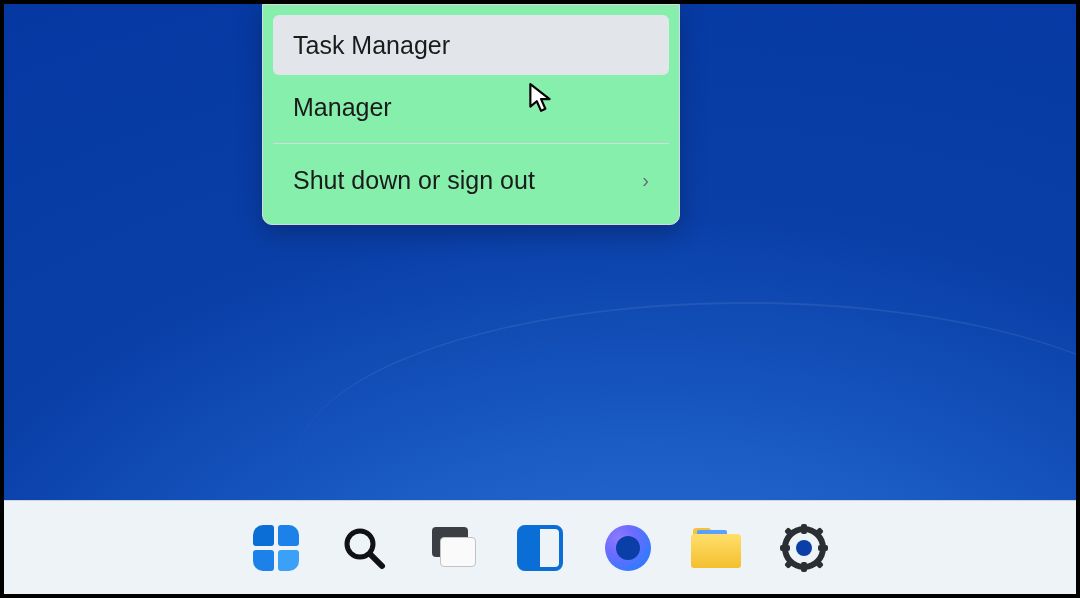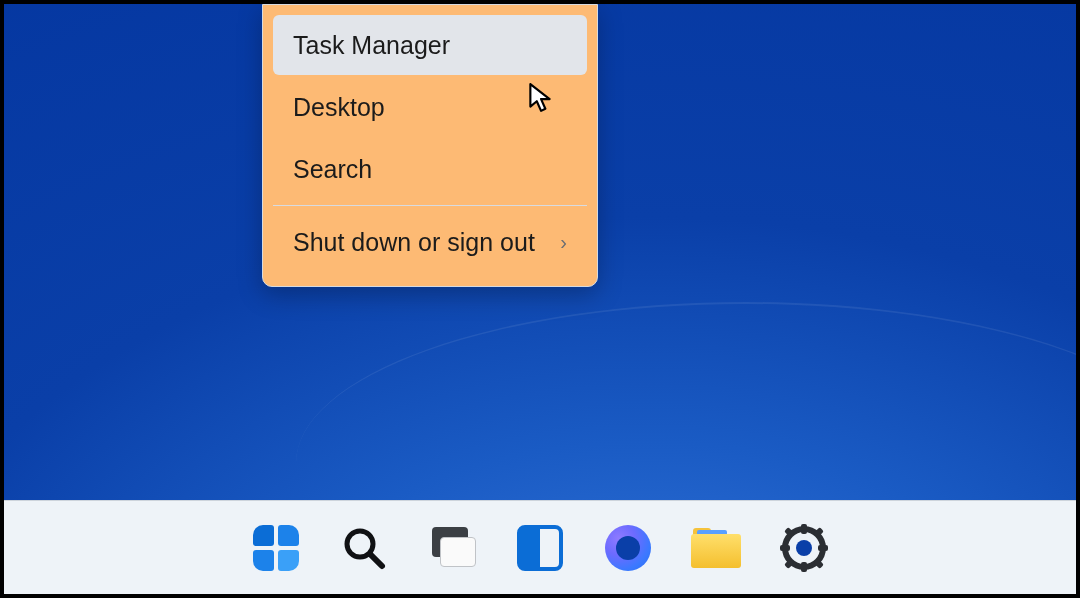--- a/index.html
+++ b/index.html
@@ -7,22 +7,22 @@
     body { position: relative; border: 4px solid #000; }
     .desktop {
       position: absolute; top: 0; left: 0; right: 0; bottom: 0;
       background: radial-gradient(ellipse 1400px 900px at 60% 120%, #3a7be0 0%, #1a5bc4 30%, #0a3fa8 55%, #0436a0 100%);
     }
     .desktop::after {
       content: ""; position: absolute; right: -120px; bottom: -30px; width: 900px; height: 320px;
       border-top: 2px solid rgba(255,255,255,0.08); border-radius: 50%;
     }
     .context-menu {
-      position: absolute; left: 258px; top: 0; width: 336px;
-      background: #fdba74; border: 1px solid #d6dae0; border-radius: 0 0 10px 10px;
+      position: absolute; left: 258px; top: 0; width: 418px;
+      background: #86efac; border: 1px solid #d6dae0; border-radius: 0 0 10px 10px;
       box-shadow: 0 8px 24px rgba(0,0,0,0.25);
       padding: 8px 6px 12px 6px;
     }
     .menu-item {
       display: flex; align-items: center; justify-content: space-between;
       padding: 0 20px; height: 60px; border-radius: 6px;
       font-size: 25px; color: #1b1b1b; cursor: default;
       margin: 2px 4px;
     }
     .menu-item.hovered { background: #e2e5ea; }
@@ -70,24 +70,21 @@
 </head>
 <body>
 
 <div class="desktop"></div>
 
 <div class="context-menu">
   <div class="menu-item hovered">
     <span>Task Manager</span>
   </div>
   <div class="menu-item">
-    <span>Desktop</span>
-  </div>
-  <div class="menu-item">
-    <span>Search</span>
+    <span>Manager</span>
   </div>
   <div class="menu-div"></div>
   <div class="menu-item">
     <span>Shut down or sign out</span>
     <span class="chev">›</span>
   </div>
 </div>
 
 <div class="cursor">
   <svg viewBox="0 0 20 28" width="22" height="30">

